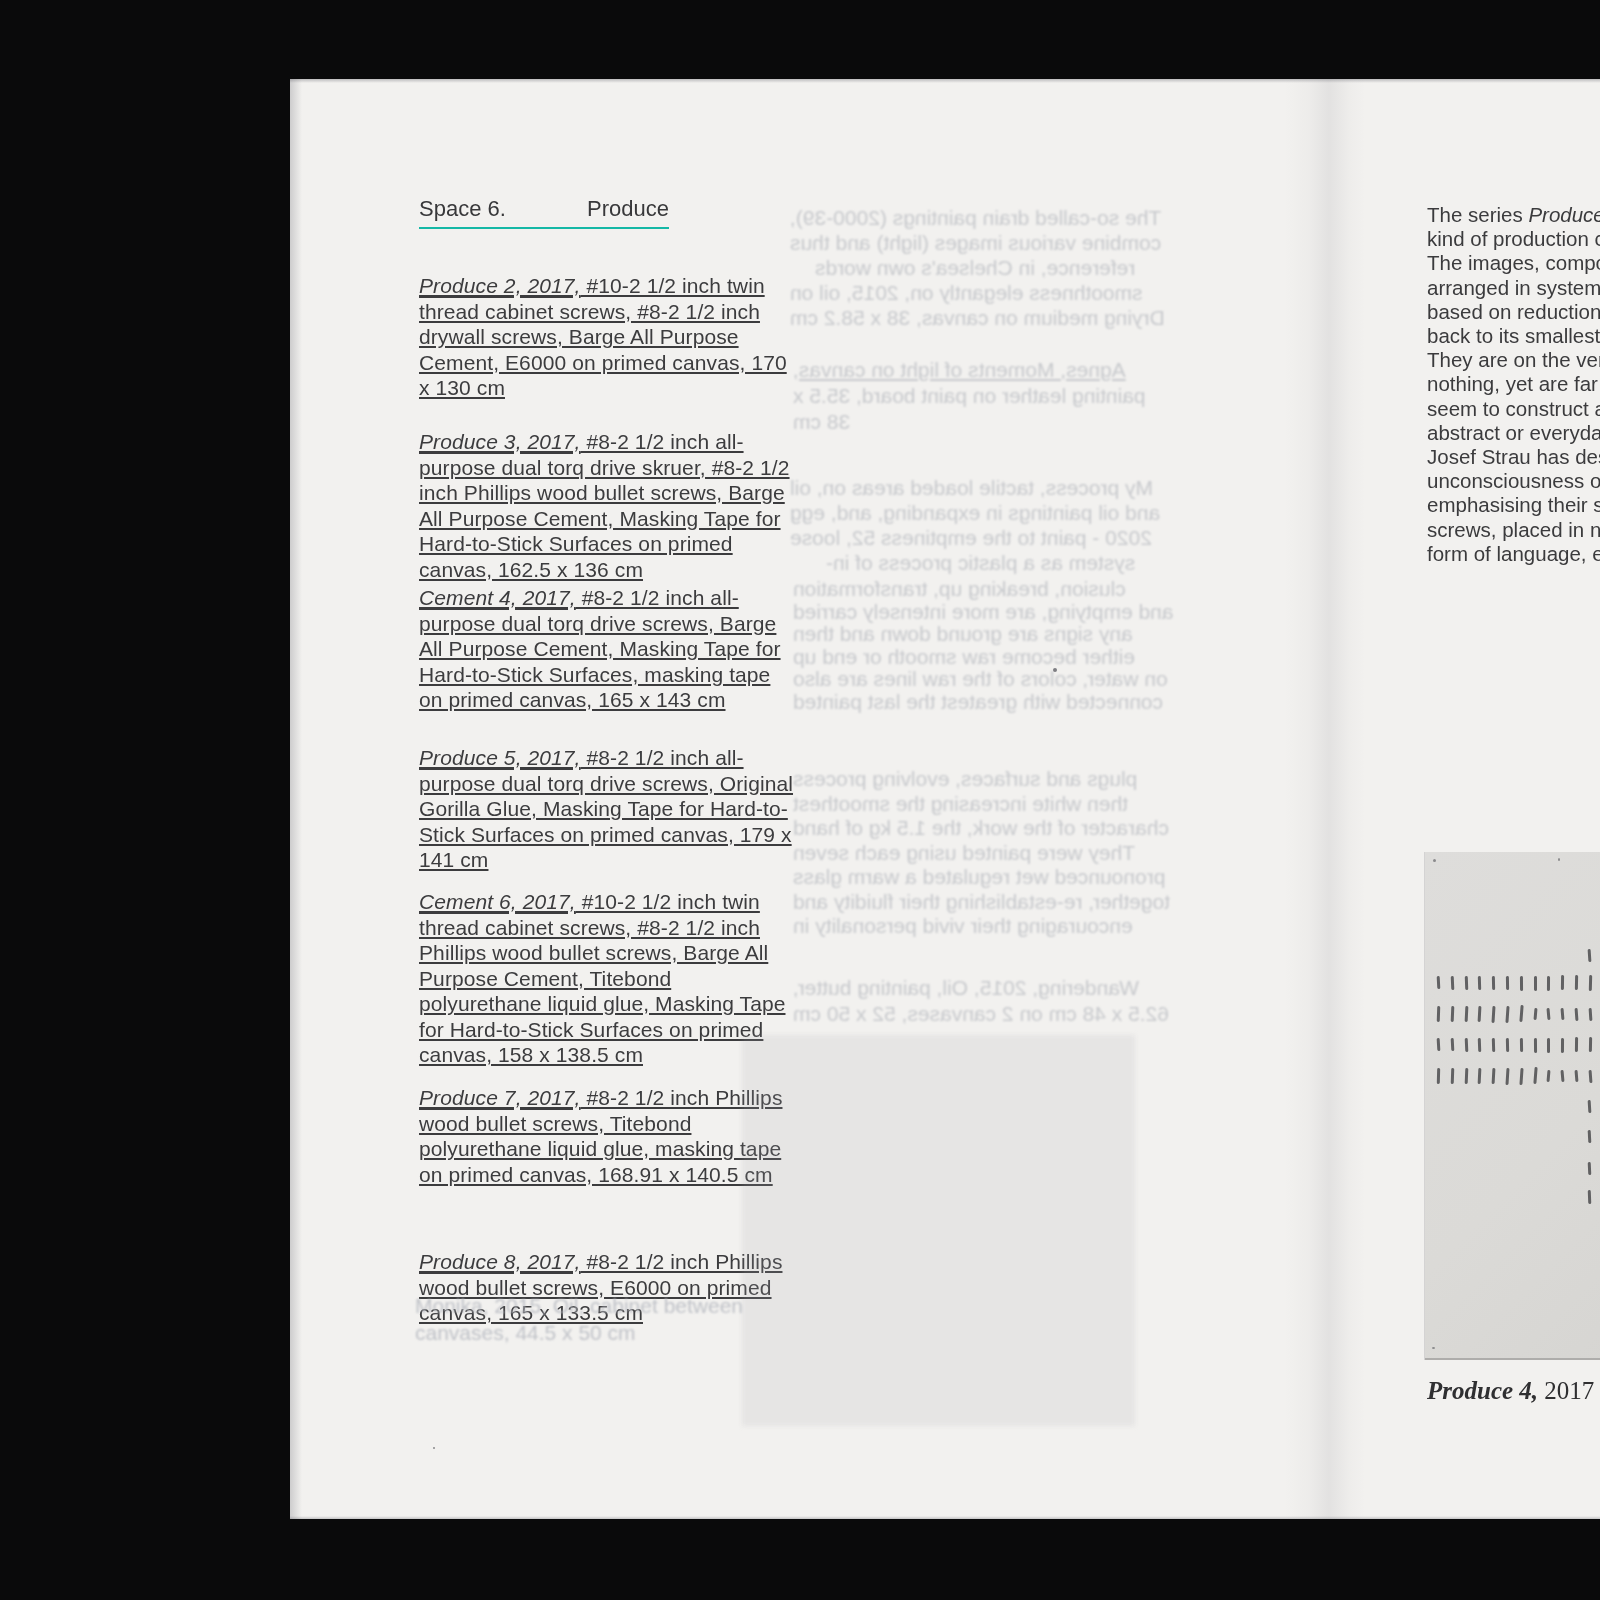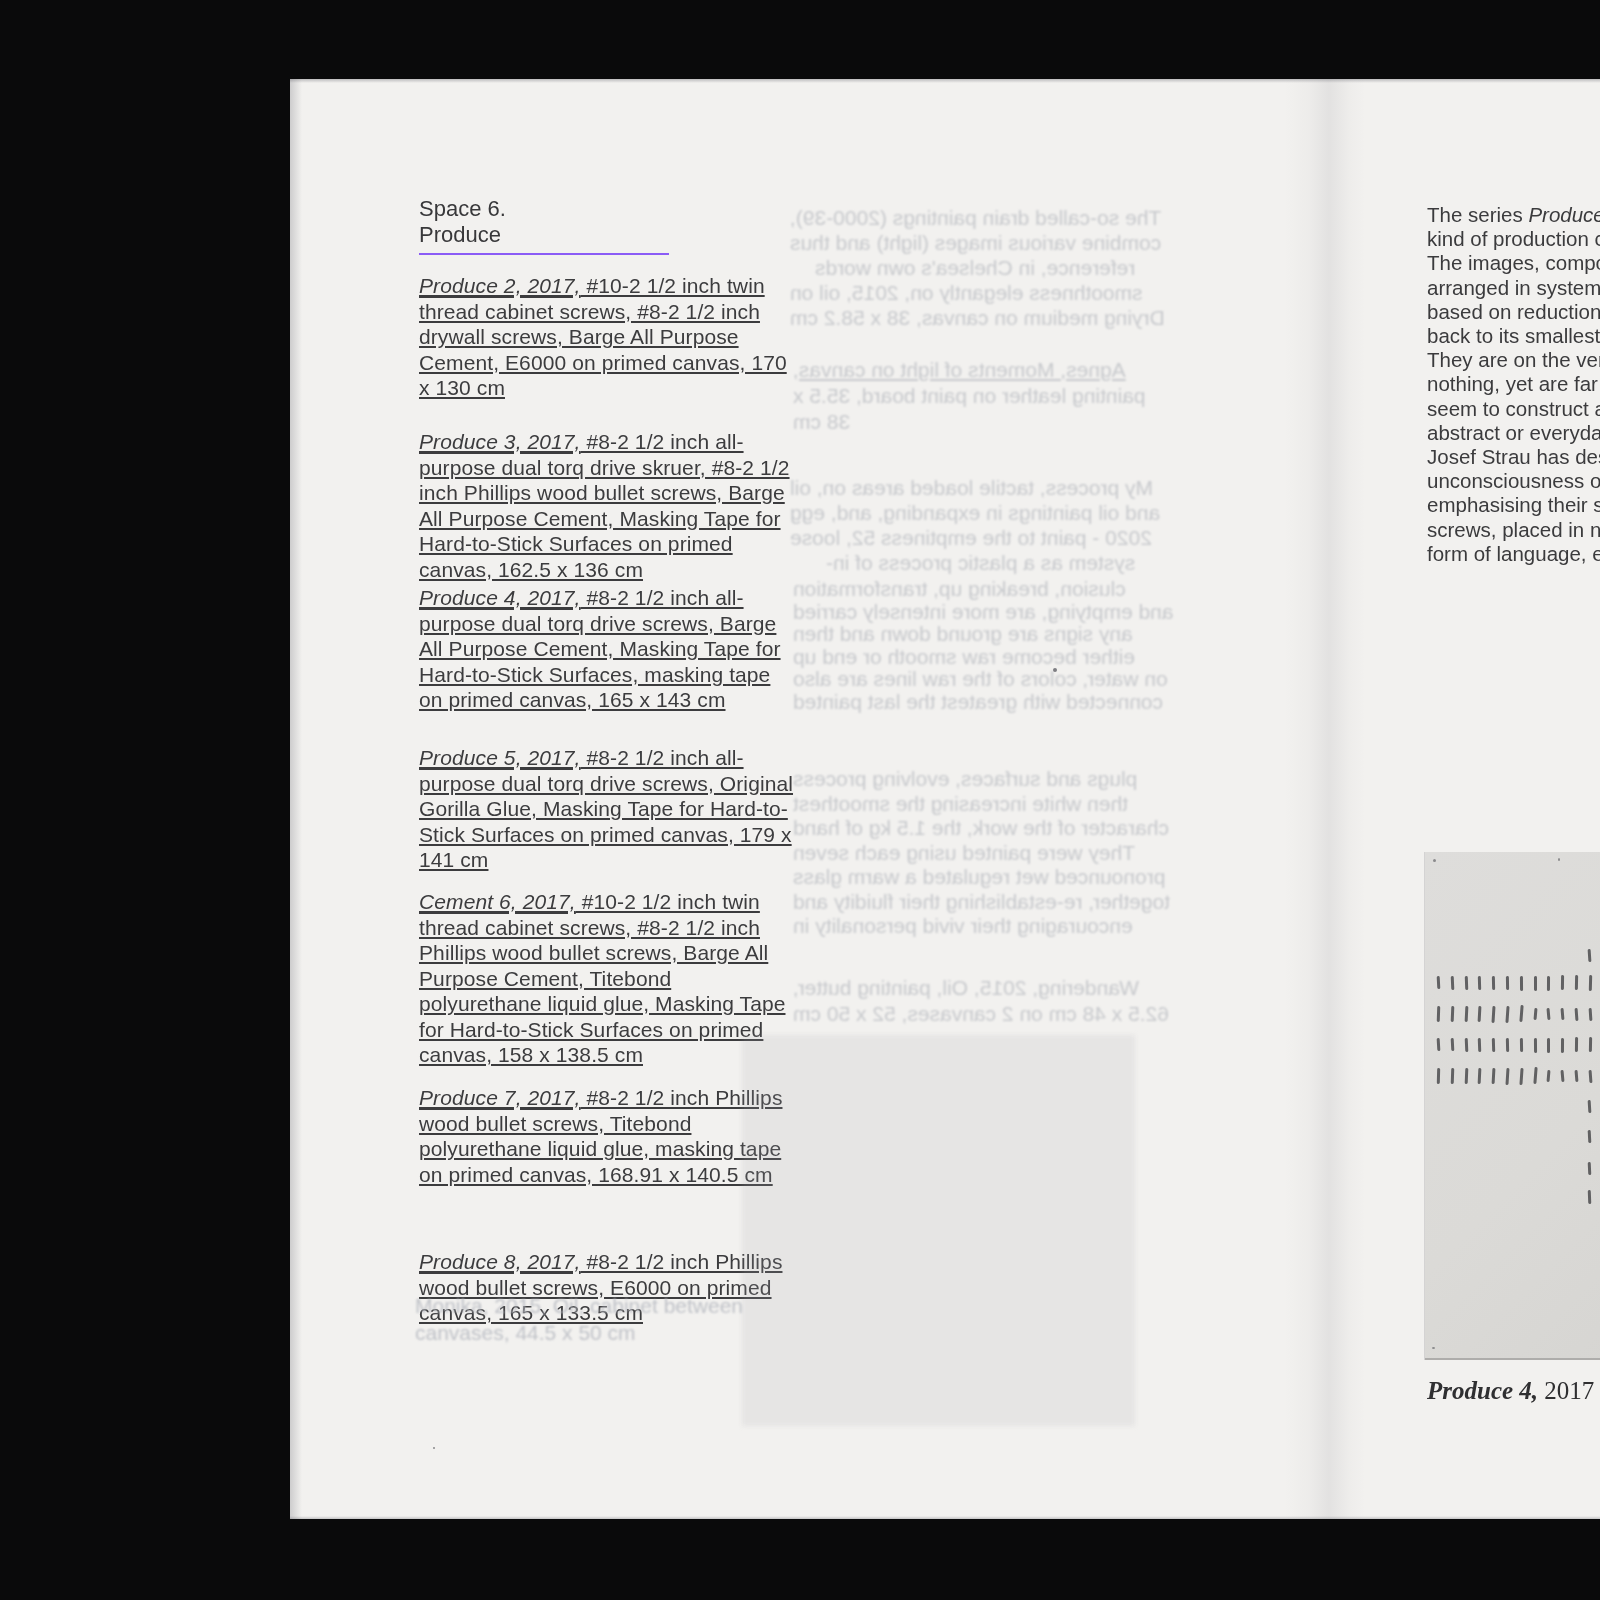--- a/index.html
+++ b/index.html
@@ -30,23 +30,22 @@
   .crease{
     position:absolute;top:0;bottom:0;left:995px;width:80px;
     background:linear-gradient(to right, rgba(100,100,110,0) 0%, rgba(100,100,110,.035) 30%, rgba(100,100,110,.11) 55%, rgba(100,100,110,.03) 80%, rgba(100,100,110,0) 100%);
     pointer-events:none;
   }
   
   .header-row{
     position:absolute;left:129px;top:117px;width:250px;
     display:flex;justify-content:space-between;
     font-size:22px;color:#38383a;
-    border-bottom:2px solid #8b5cf6;
+    border-bottom:2px solid #14b8a6;
     padding-bottom:5px;
-    flex-direction:column;
   }
   .entry{
     position:absolute;left:129px;width:378px;
     font-size:21px;line-height:25.5px;color:#3c3c3e;
     letter-spacing:.1px;
     text-decoration:underline;
   }
   .entry .title{font-style:italic;text-decoration:underline;text-underline-offset:3px;}
   
   .essay{
@@ -105,21 +104,21 @@
   <div class="crease"></div>
 
   <div class="header-row">
     <span>Space 6.</span>
     <span>Produce</span>
   </div>
 
   <div id="entries">
       <div class="entry" style="top: 194px;"><span class="title">Produce 2, 2017,</span><span> #10-2 1/2 inch twin thread cabinet screws, #8-2 1/2 inch drywall screws, Barge All Purpose Cement, E6000 on primed canvas, 170 x 130 cm</span></div>
       <div class="entry" style="top: 338px; margin-top: 12px;"><span class="title">Produce 3, 2017,</span><span> #8-2 1/2 inch all-purpose dual torq drive skruer, #8-2 1/2 inch Phillips wood bullet screws, Barge All Purpose Cement, Masking Tape for Hard-to-Stick Surfaces on primed canvas, 162.5 x 136 cm</span></div>
-      <div class="entry" style="top: 506px;"><span class="title">Produce 4, 2017,</span><span> #8-2 1/2 inch all-purpose dual torq drive screws, Barge All Purpose Cement, Masking Tape for Hard-to-Stick Surfaces, masking tape on primed canvas, 165 x 143 cm</span></div>
+      <div class="entry" style="top: 506px;"><span class="title">Cement 4, 2017,</span><span> #8-2 1/2 inch all-purpose dual torq drive screws, Barge All Purpose Cement, Masking Tape for Hard-to-Stick Surfaces, masking tape on primed canvas, 165 x 143 cm</span></div>
       <div class="entry" style="top: 666px;"><span class="title">Produce 5, 2017,</span><span> #8-2 1/2 inch all-purpose dual torq drive screws, Original Gorilla Glue, Masking Tape for Hard-to-Stick Surfaces on primed canvas, 179 x 141 cm</span></div>
       <div class="entry" style="top: 810px;"><span class="title">Cement 6, 2017,</span><span> #10-2 1/2 inch twin thread cabinet screws, #8-2 1/2 inch Phillips wood bullet screws, Barge All Purpose Cement, Titebond polyurethane liquid glue, Masking Tape for Hard-to-Stick Surfaces on primed canvas, 158 x 138.5 cm</span></div>
       <div class="entry" style="top: 1006px;"><span class="title">Produce 7, 2017,</span><span> #8-2 1/2 inch Phillips wood bullet screws, Titebond polyurethane liquid glue, masking tape on primed canvas, 168.91 x 140.5 cm</span></div>
       <div class="entry" style="top: 1134px; margin-top: 36px;"><span class="title">Produce 8, 2017,</span><span> #8-2 1/2 inch Phillips wood bullet screws, E6000 on primed canvas, 165 x 133.5 cm</span></div>
     </div>
 
   <div class="ghost-rect"></div>
   <div id="ghosts">
       <div class="ghost-block mirrored align-r" style="left: 500px; top: 126px; width: 345px;">
         <div class="gline" style="line-height: 25px;"><span>The so-called drain paintings (2000-39),</span></div>

